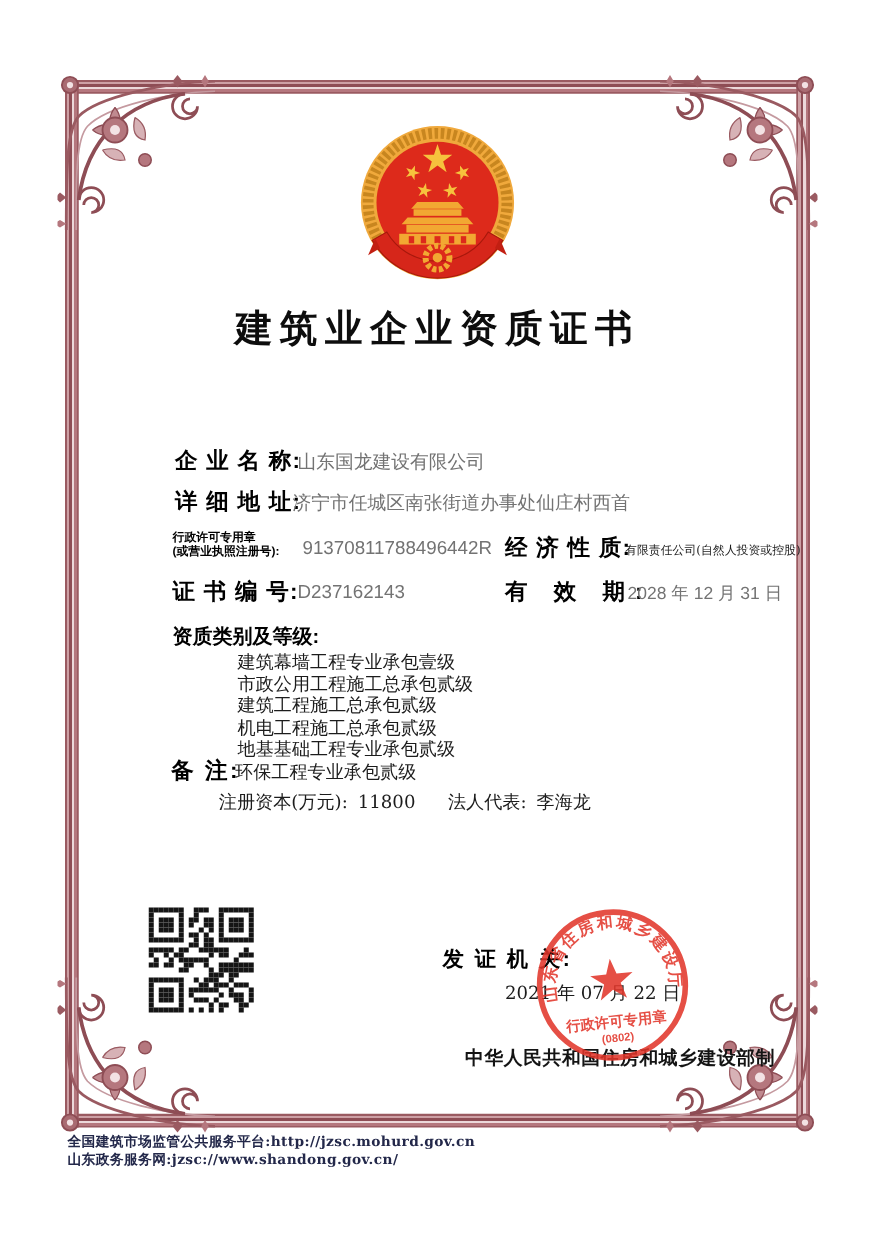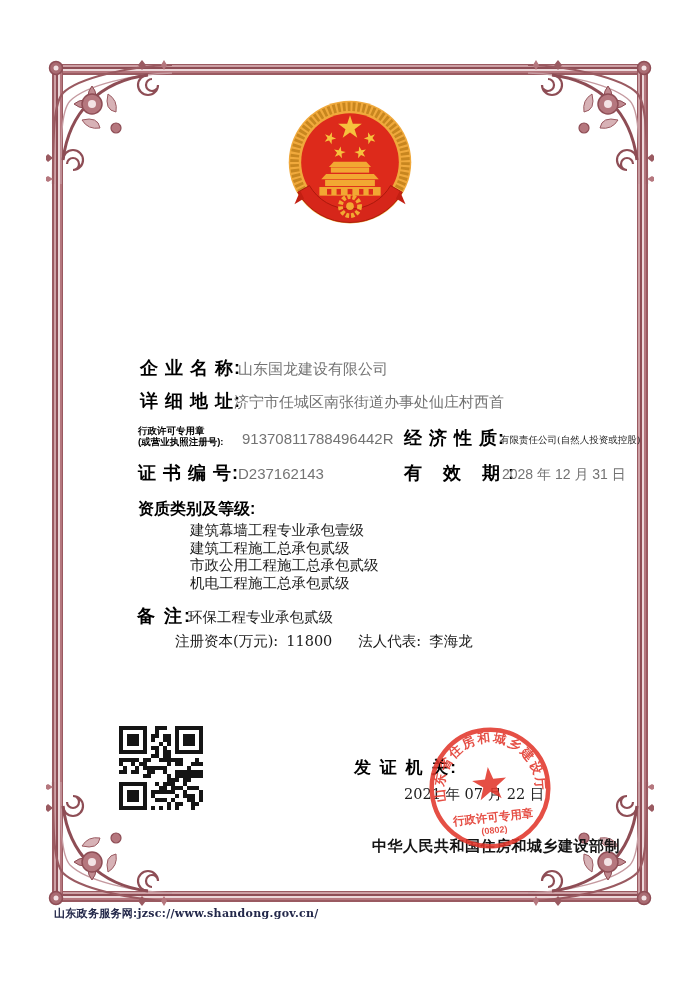--- a/index.html
+++ b/index.html
@@ -139,20 +139,21 @@
       <rect x="46" y="95" width="4.5" height="6"></rect>
         <rect x="56" y="95" width="4.5" height="6"></rect>
       <rect x="67.5" y="95" width="5" height="6"></rect>
         <rect x="79.5" y="95" width="4.5" height="6"></rect>
       <rect x="89.5" y="95" width="4.5" height="6"></rect>
     </g>
     <circle cx="70" cy="113" r="10" fill="none" stroke="#f2a832" stroke-width="5" stroke-dasharray="3.5 2"></circle>
     <circle cx="70" cy="113" r="4" fill="#f2a832"></circle>
   </svg>
 
+  <div class="title">建筑业企业资质证书</div>
 
   <div class="lbl" style="left:140px;top:356px">企 业 名 称:</div>
   <div class="val" style="left:238px;top:360px">山东国龙建设有限公司</div>
 
   <div class="lbl" style="left:140px;top:389px">详 细 地 址:</div>
   <div class="val" style="left:234px;top:393px">济宁市任城区南张街道办事处仙庄村西首</div>
 
   <div class="lbl-small" style="left:138px;top:425px">
     <span>行政许可专用章</span><br>
     <span>(或营业执照注册号):</span>
@@ -164,23 +165,24 @@
 
   <div class="lbl" style="left:138px;top:461px">证 书 编 号:</div>
   <div class="val" style="left:238px;top:465px">D237162143</div>
 
   <div class="lbl" style="left:404px;top:461px;letter-spacing:8px">有 效 期:</div>
   <div class="val" style="left:502px;top:466px;font-size:14px">2028 年 12 月 31 日</div>
 
   <div class="qual-label">资质类别及等级:</div>
   <div class="qual-list">
     <div>建筑幕墙工程专业承包壹级</div>
+    <div>市政公用工程施工总承包贰级</div>
     <div>建筑工程施工总承包贰级</div>
-    <div>市政公用工程施工总承包贰级</div>
     <div>机电工程施工总承包贰级</div>
+    <div>地基基础工程专业承包贰级</div>
   </div>
   <div class="remark-lbl">备 注:</div>
   <div class="remark-item">环保工程专业承包贰级</div>
 
   <div class="capital-row">
     <span>注册资本(万元):</span><span class="gap2"></span><span>11800</span><span class="gap"></span><span>法人代表:</span><span class="gap2"></span><span>李海龙</span>
   </div>
 
   <div class="qr" id="qr">
       <i style="left:0px;top:0px"></i>
@@ -424,16 +426,17 @@
       <path id="sealArc" d="M32.3,124.6 A72,72 0 1 1 167.7,124.6" fill="none"></path>
       <text font-size="20" font-weight="bold" letter-spacing="3" fill="#e2352a">
         <textPath href="#sealArc" startOffset="50%" text-anchor="middle">山东省住房和城乡建设厅</textPath>
       </text>
       <text x="100" y="152" text-anchor="middle" font-size="18" font-weight="bold">行政许可专用章</text>
       <text x="100" y="171" text-anchor="middle" font-size="14" font-weight="bold">(0802)</text>
     </g>
   </svg>
 
   <div class="footer">
+    <div>全国建筑市场监管公共服务平台:http://jzsc.mohurd.gov.cn</div>
     <div>山东政务服务网:jzsc://www.shandong.gov.cn/</div>
   </div>
 
 </div>
 
 </body></html>

